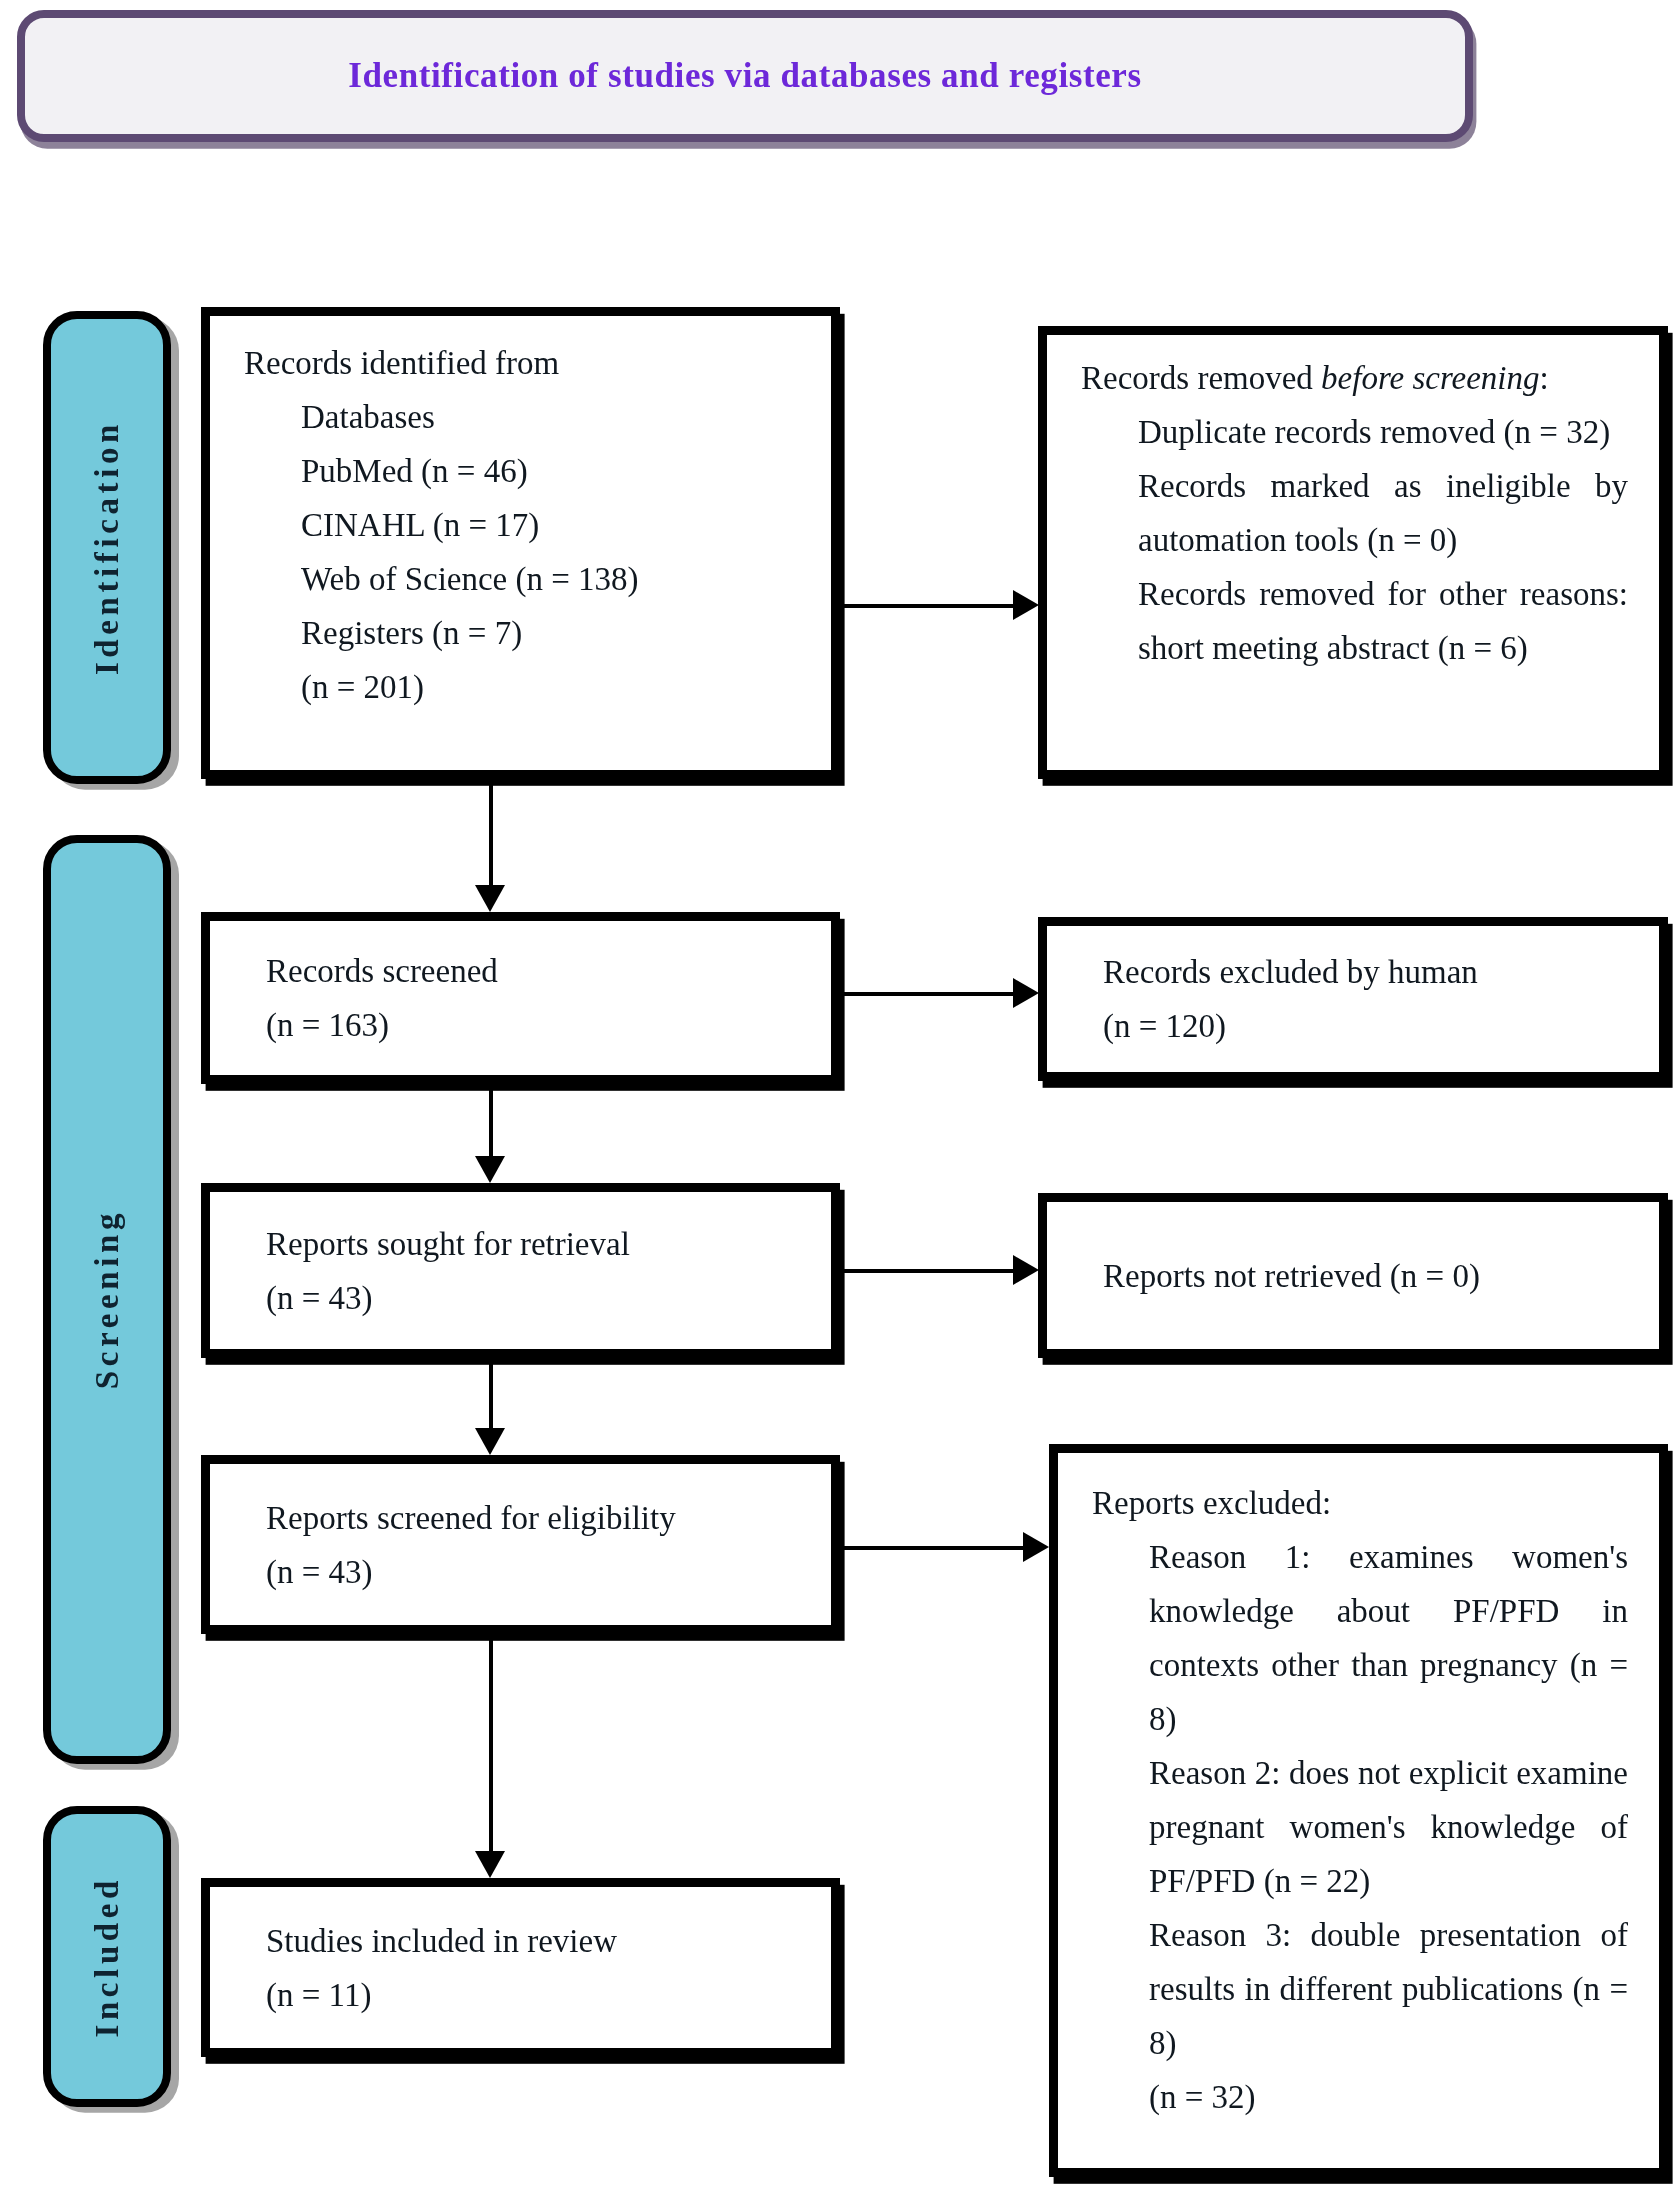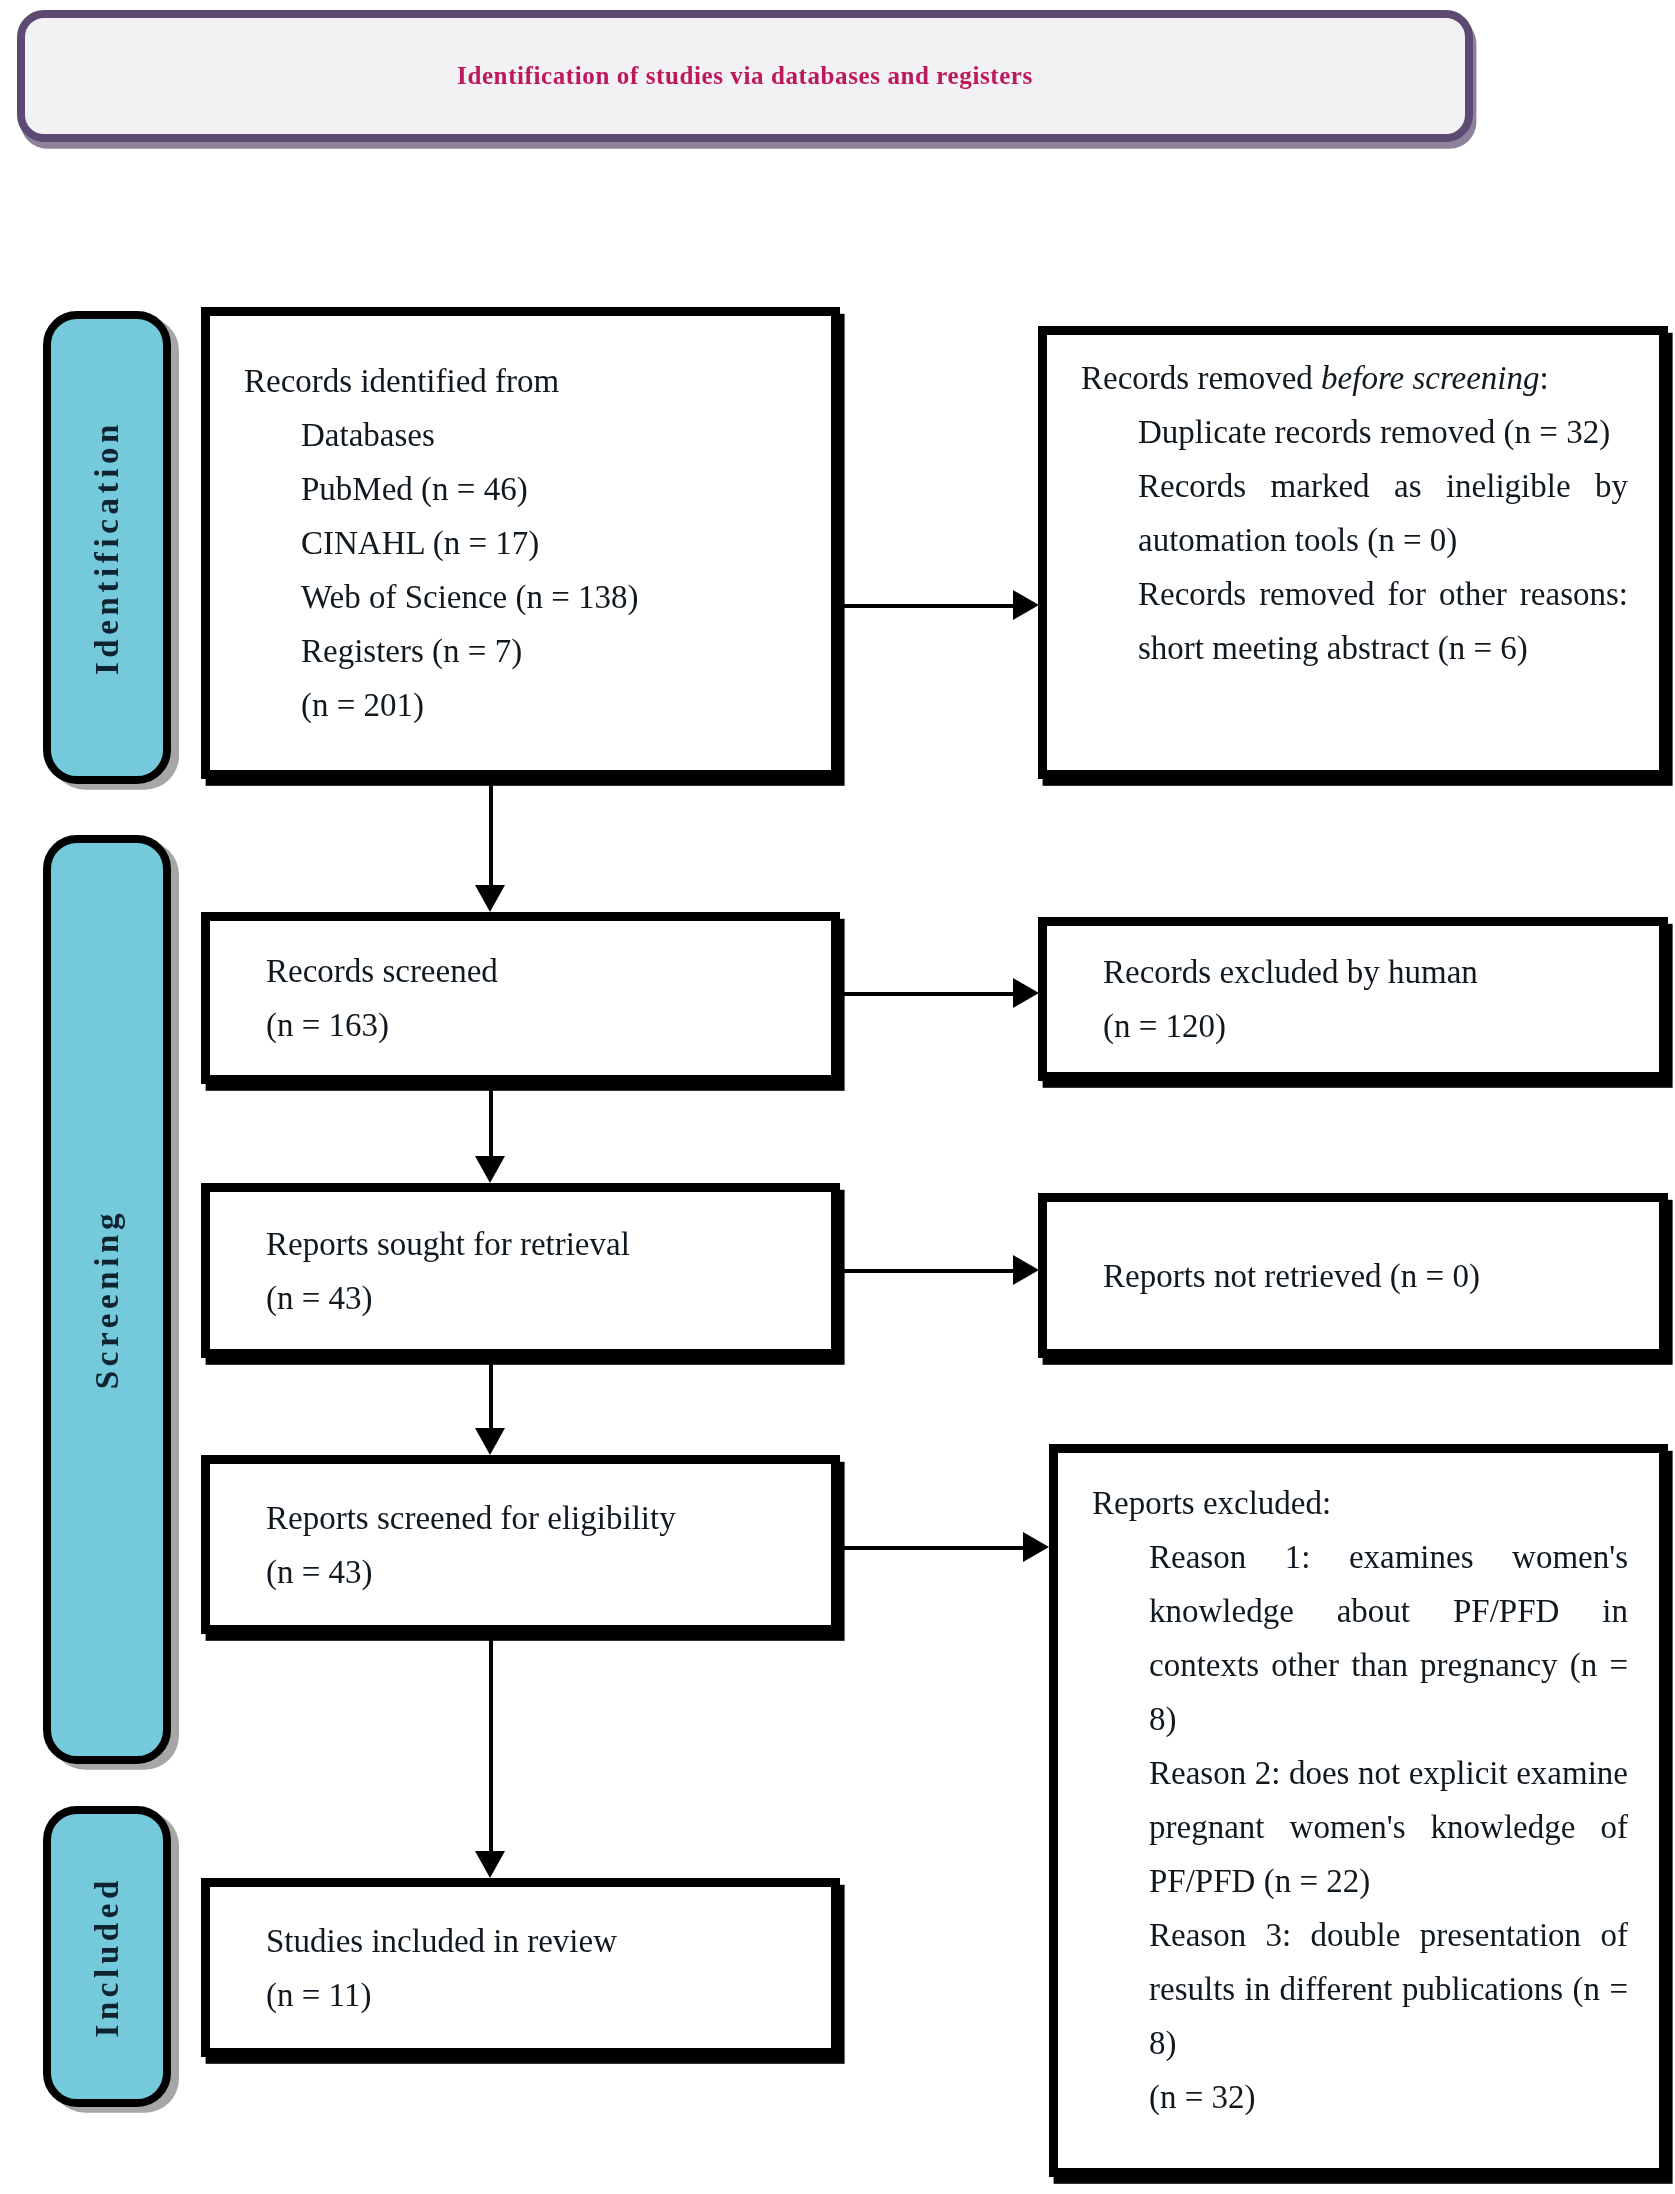--- a/index.html
+++ b/index.html
@@ -19,21 +19,21 @@
   }
   
   .title-box{
     position:absolute;left:17px;top:10.3px;width:1456px;height:132px;
     box-sizing:border-box;
     background:var(--title-fill);
     border:8px solid var(--title-border);
     border-radius:27px;
     box-shadow:3.4px 6.8px 0 #8d8299;
     display:flex;align-items:center;justify-content:center;
-    font-weight:bold;font-size:25px;letter-spacing:0.6px;color:#be185d;
+    font-weight:bold;font-size:35px;letter-spacing:0.6px;color:#6d28d9;
   }
   
   .stage{
     position:absolute;left:43px;width:128px;
     box-sizing:border-box;
     background:var(--sidebar-fill);
     border:8px solid #000;
     border-radius:34px;
     box-shadow:8px 5.7px 0 #a6a6a6;
     display:flex;align-items:center;justify-content:center;
@@ -52,21 +52,21 @@
     position:absolute;box-sizing:border-box;
     background:#ffffff;
     border:9px solid var(--box-border);
     box-shadow:4.6px 6.8px 0 #000;
     font-size:33px;line-height:54px;
   }
   .pad{padding:23px 31px 23px 34px;}
   .indent{margin-left:57px;}
   .just{text-align:justify;text-justify:inter-word;}
   .center-v{display:flex;flex-direction:column;justify-content:center;padding-left:56px;padding-right:23px;}
-  #box-records-identified{left:201px;top:307px;width:639px;height:472px;padding-top:38px;}
+  #box-records-identified{left:201px;top:307px;width:639px;height:472px;padding-top:20px;}
   #box-records-removed{left:1038px;top:326px;width:630px;height:453px;padding-top:16px;line-height:54px;}
   #box-records-screened{left:201px;top:912px;width:639px;height:172px;}
   #box-records-excluded-human{left:1038px;top:917px;width:630px;height:164px;}
   #box-reports-sought{left:201px;top:1183px;width:639px;height:175px;}
   #box-reports-not-retrieved{left:1038px;top:1193px;width:630px;height:165px;}
   #box-reports-assessed{left:201px;top:1455px;width:639px;height:179px;}
   #box-reports-excluded{left:1049px;top:1444px;width:619px;height:733px;line-height:54px;}
   #box-studies-included{left:201px;top:1878px;width:639px;height:179px;}
   
   .hline{position:absolute;height:4px;background:#000;}

